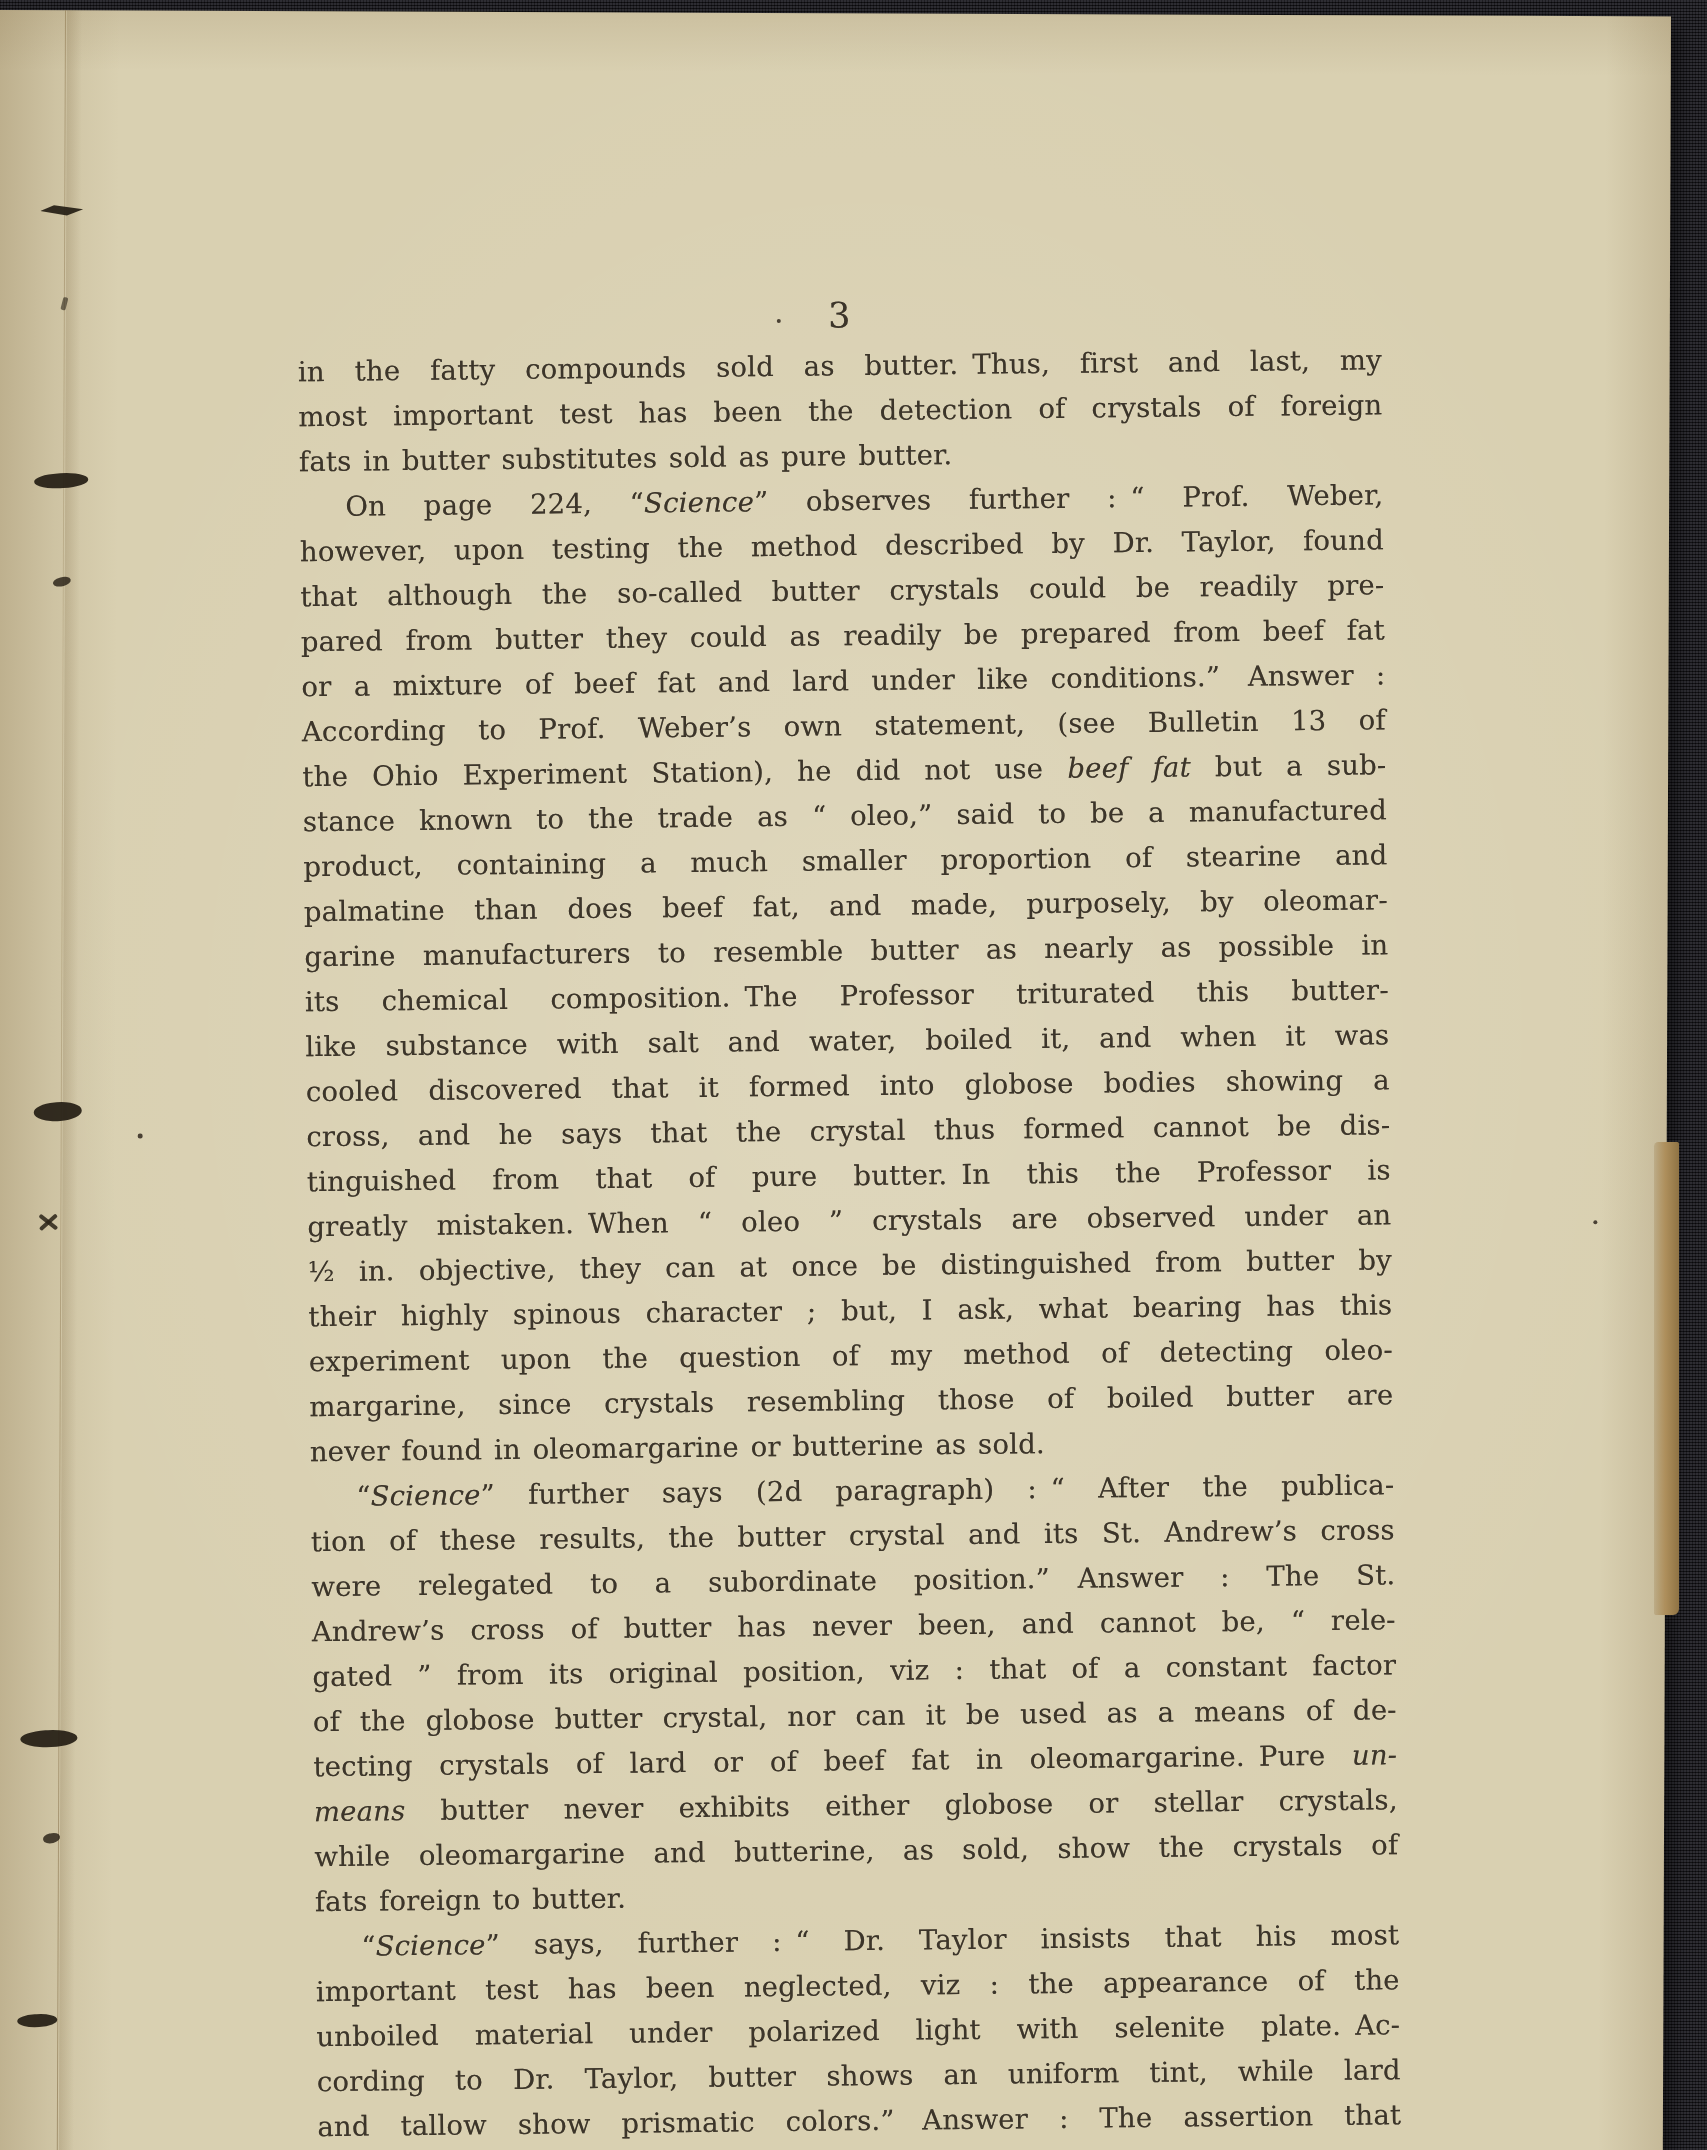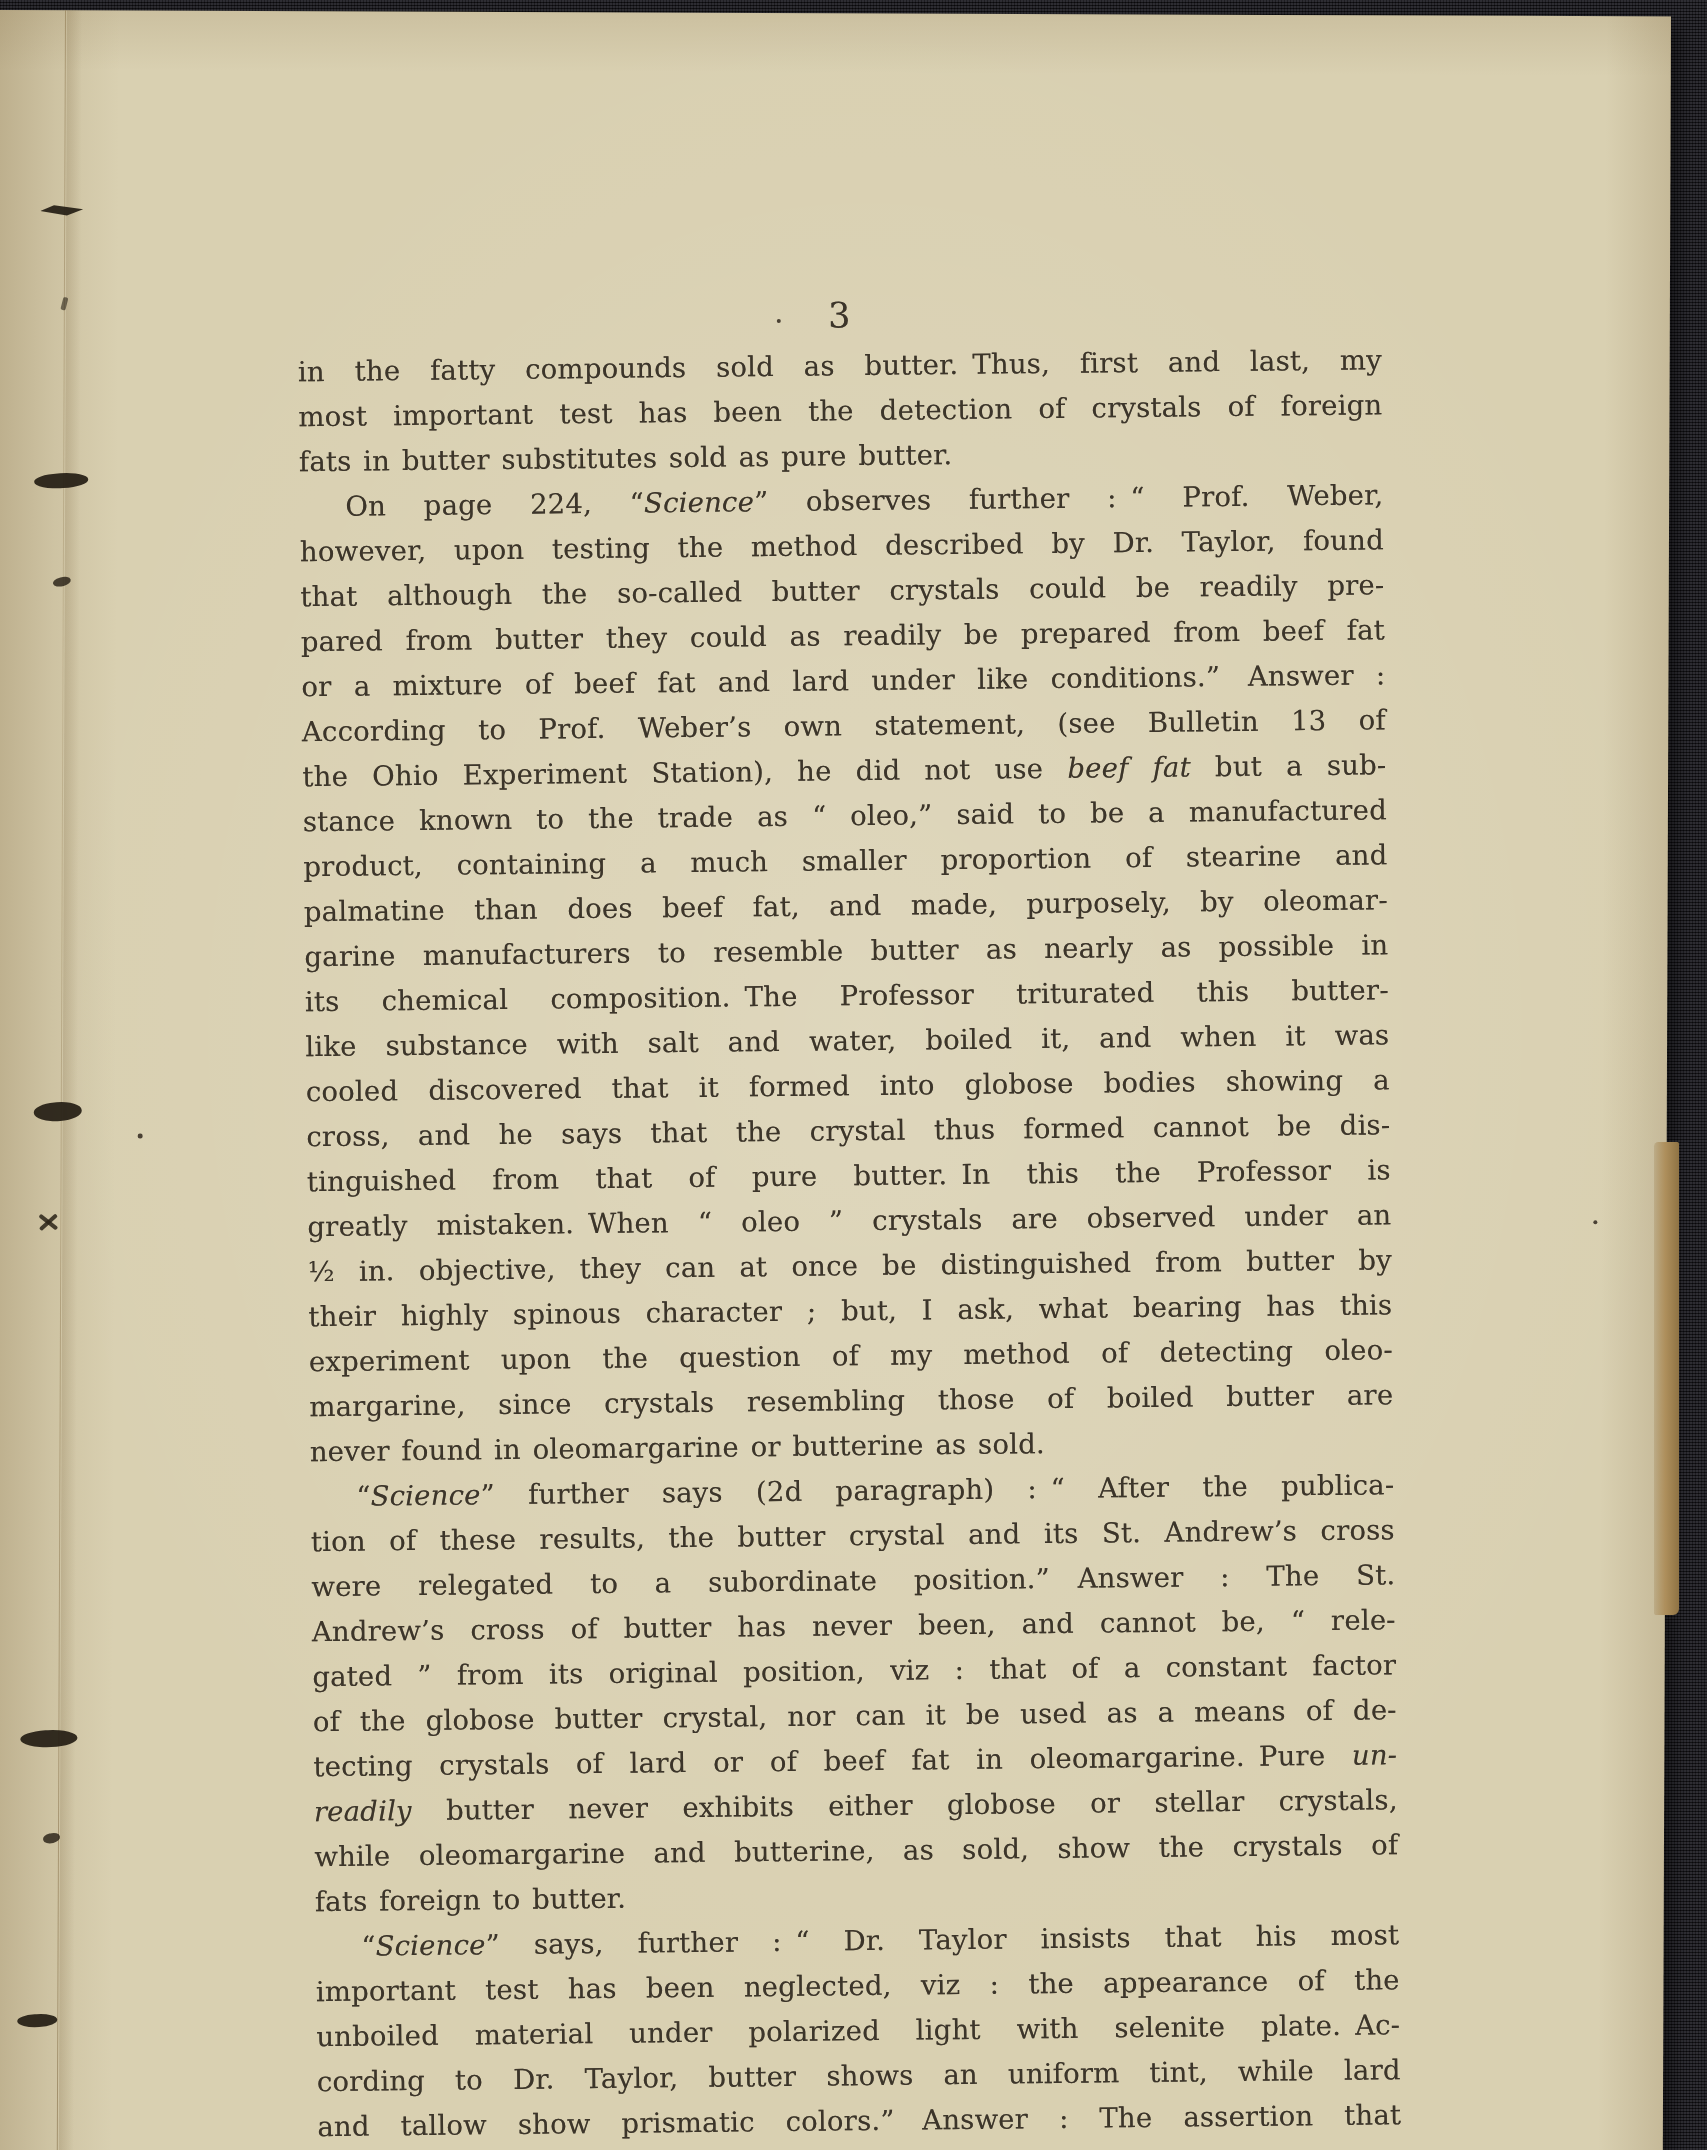--- a/index.html
+++ b/index.html
@@ -170,21 +170,21 @@
         <div class="line"><span>experiment upon the question of my method of detecting oleo-</span></div>
         <div class="line"><span>margarine, since crystals resembling those of boiled butter are</span></div>
         <div class="line para-end"><span>never found in oleomargarine or butterine as sold.</span></div>
         <div class="line indent"><span>“</span><span class="it">Science</span><span>” further says (2d paragraph) : “ After the publica-</span></div>
         <div class="line"><span>tion of these results, the butter crystal and its St. Andrew’s cross</span></div>
         <div class="line"><span>were relegated to a subordinate position.” Answer : The St.</span></div>
         <div class="line"><span>Andrew’s cross of butter has never been, and cannot be, “ rele-</span></div>
         <div class="line"><span>gated ” from its original position, viz : that of a constant factor</span></div>
         <div class="line"><span>of the globose butter crystal, nor can it be used as a means of de-</span></div>
         <div class="line"><span>tecting crystals of lard or of beef fat in oleomargarine. Pure </span><span class="it">un-</span></div>
-        <div class="line"><span class="it">readily</span><span> butter never exhibits either globose or stellar crystals,</span></div>
+        <div class="line"><span class="it">means</span><span> butter never exhibits either globose or stellar crystals,</span></div>
         <div class="line"><span>while oleomargarine and butterine, as sold, show the crystals of</span></div>
         <div class="line para-end"><span>fats foreign to butter.</span></div>
         <div class="line indent"><span>“</span><span class="it">Science</span><span>” says, further : “ Dr. Taylor insists that his most</span></div>
         <div class="line"><span>important test has been neglected, viz : the appearance of the</span></div>
         <div class="line"><span>unboiled material under polarized light with selenite plate. Ac-</span></div>
         <div class="line"><span>cording to Dr. Taylor, butter shows an uniform tint, while lard</span></div>
         <div class="line"><span>and tallow show prismatic colors.” Answer : The assertion that</span></div>
         <div class="line"></div>
       </div>
   </div>

